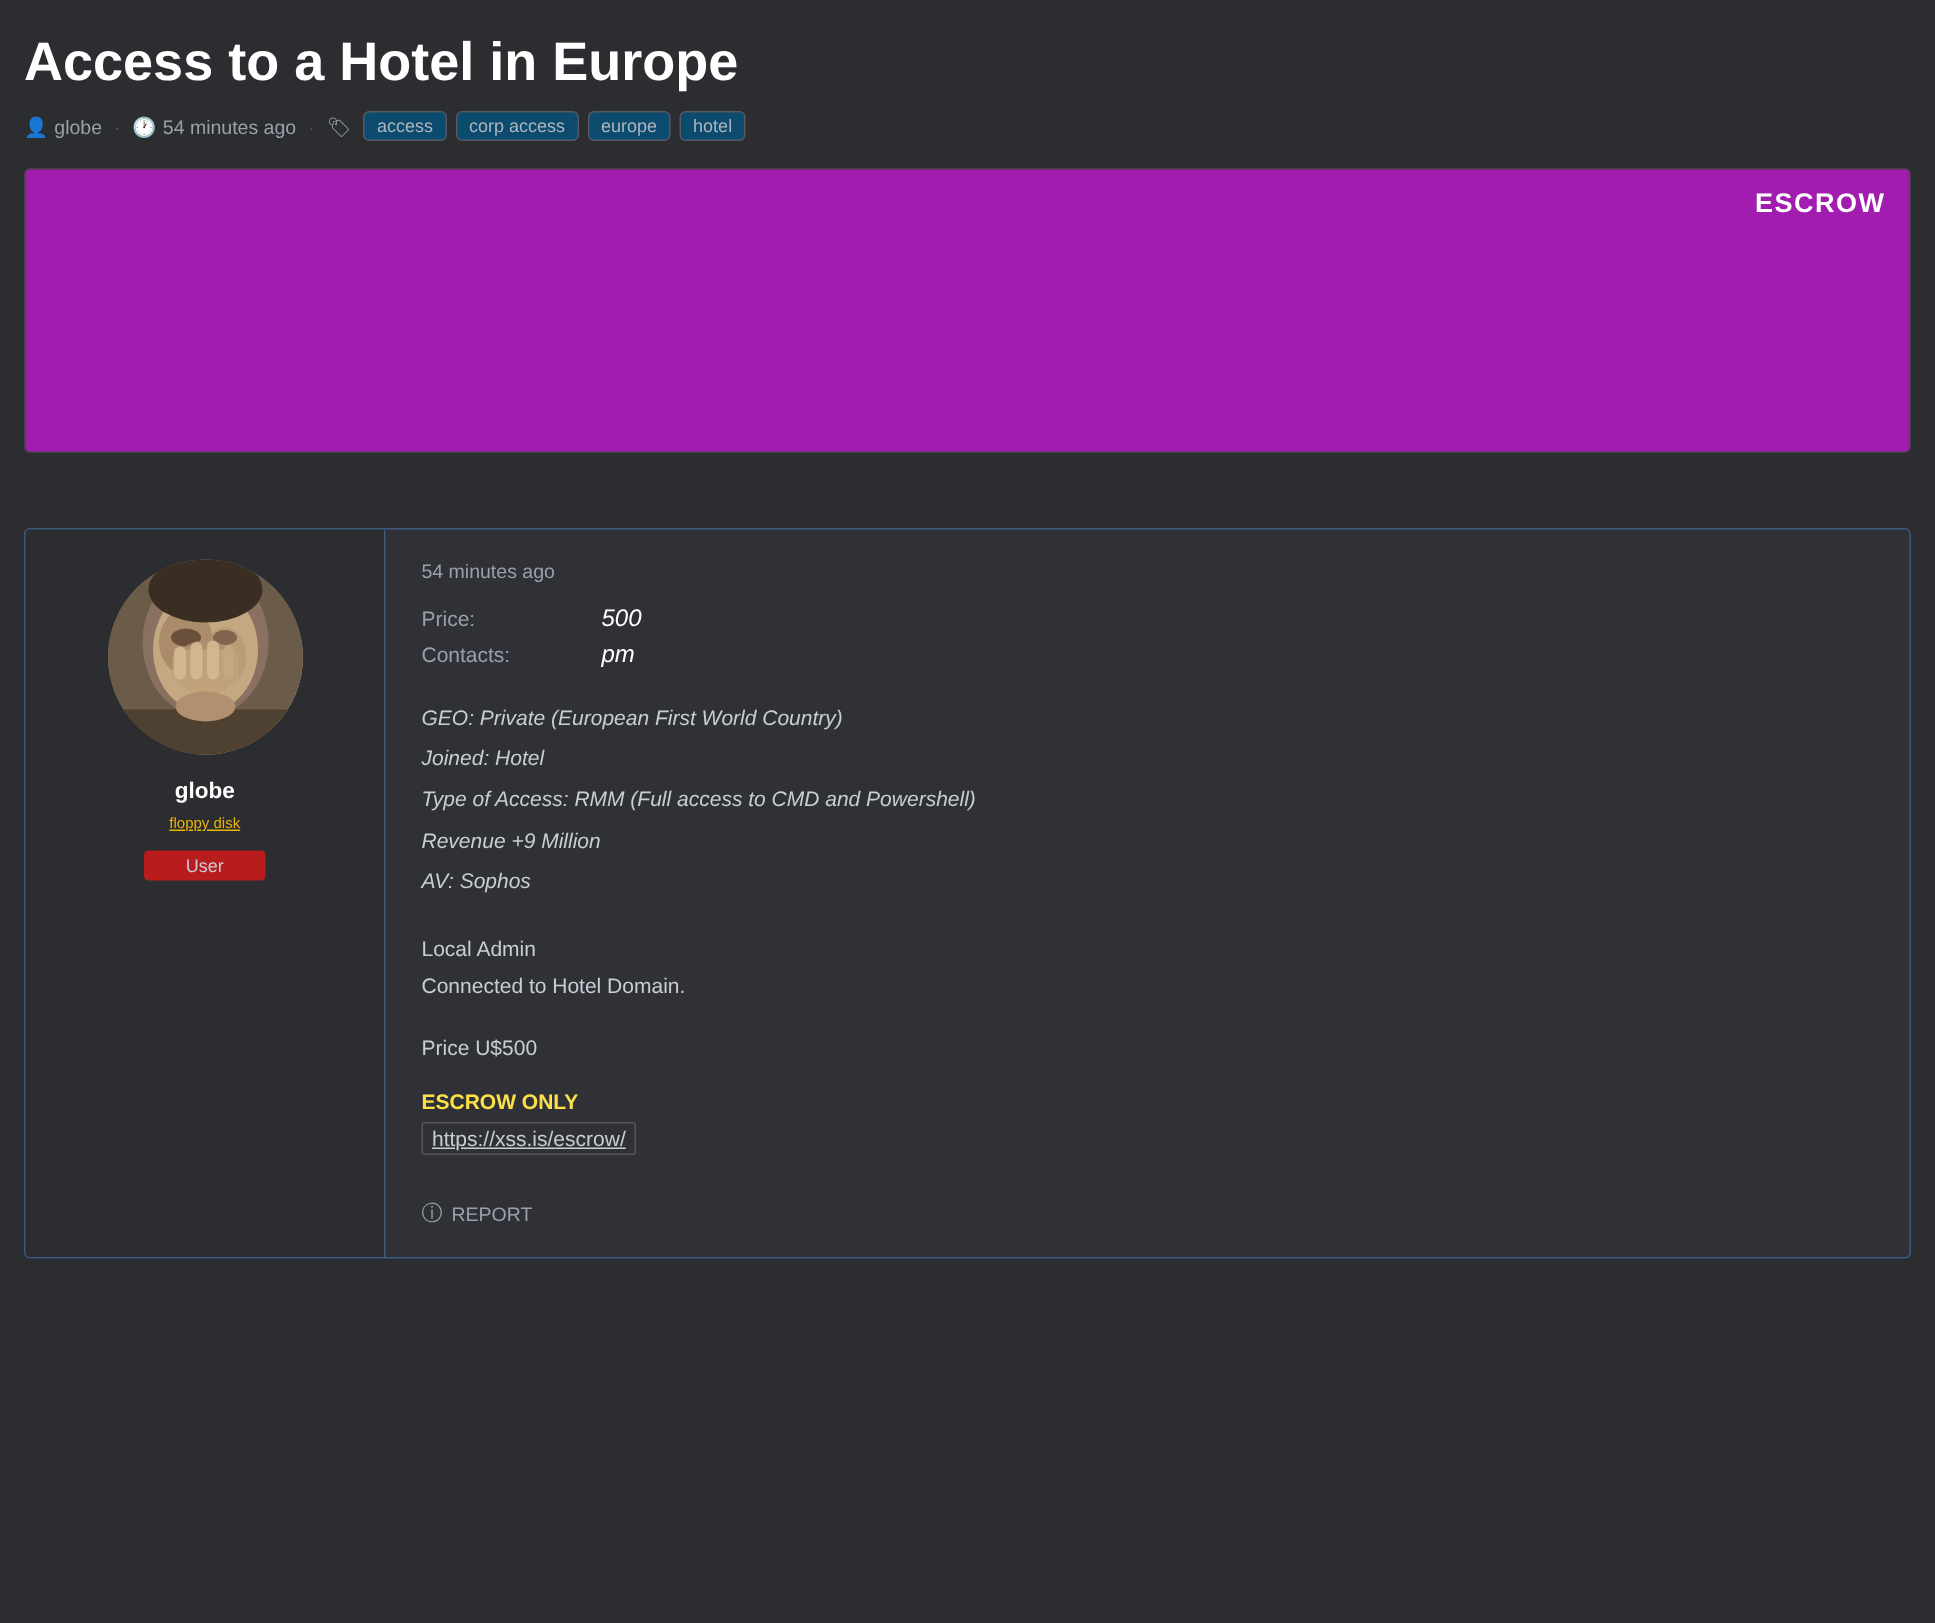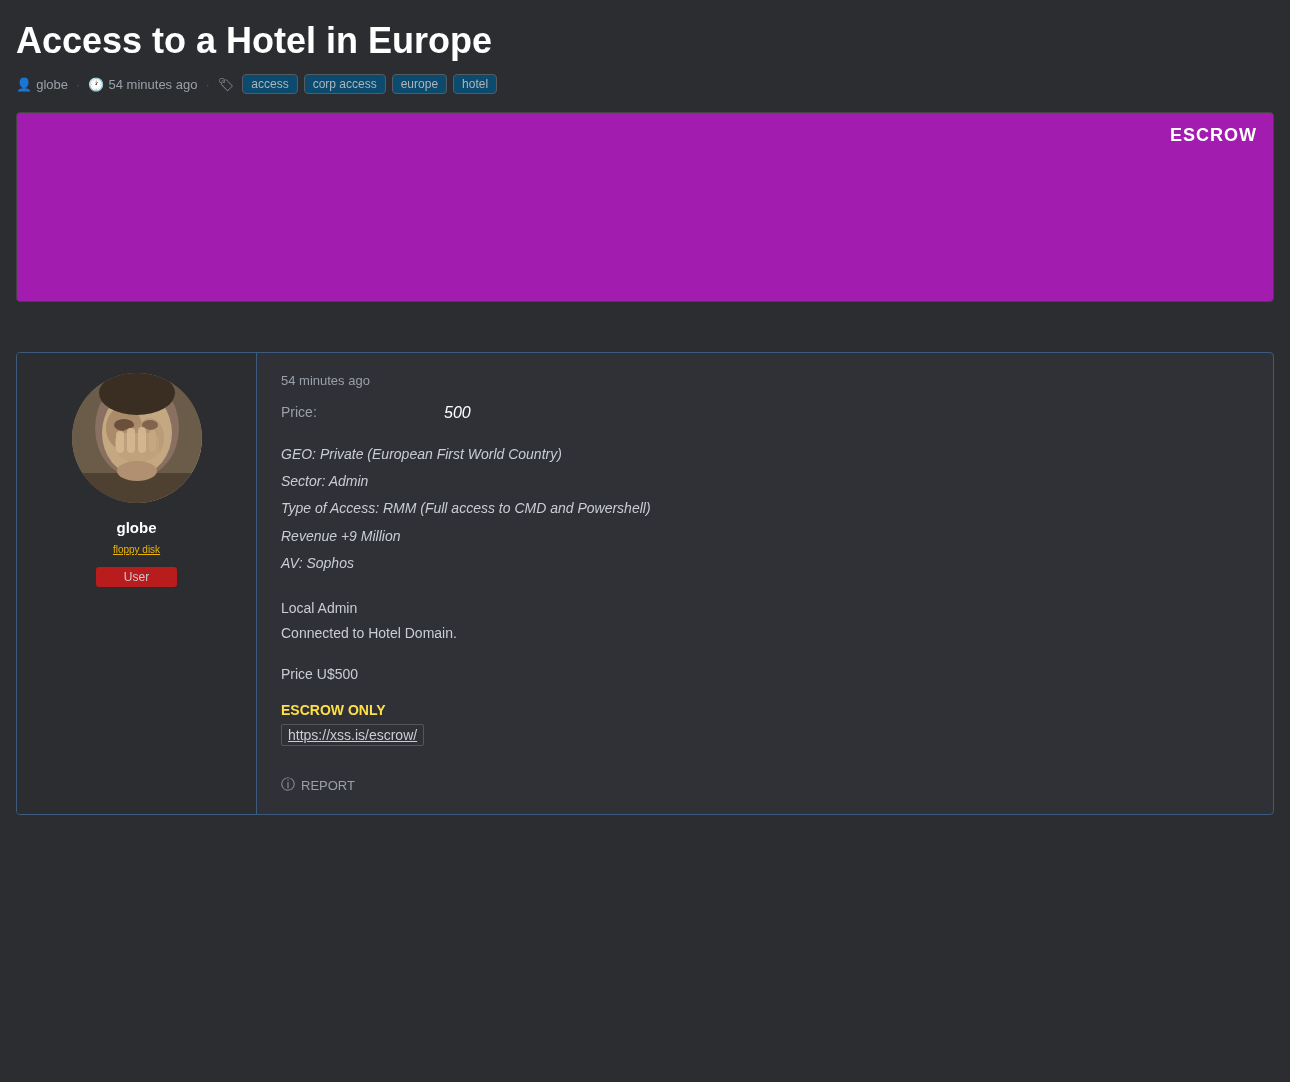--- a/index.html
+++ b/index.html
@@ -171,21 +171,20 @@
       margin-bottom: 16px;
     }
 
     .post-info-table {
       margin-bottom: 20px;
     }
 
     .info-row {
       display: flex;
       margin-bottom: 6px;
-      gap: 43px;
     }
 
     .info-label {
       color: #9aa0aa;
       width: 120px;
       font-size: 14px;
     }
 
     .info-value {
       color: #ffffff;
@@ -329,25 +328,29 @@
 
     <div class="post-content">
 
       <div class="post-timestamp">54 minutes ago</div>
 
       <div class="post-info-table">
         <div class="info-row">
           <span class="info-label">Price:</span>
           <span class="info-value">500</span>
         </div>
+        <div class="info-row">
+          <span class="info-label">Contacts:</span>
+          <span class="info-value">pm</span>
+        </div>
       </div>
 
       <div class="post-details">
         <p>GEO: Private (European First World Country)</p>
-        <p>Sector: Admin</p>
+        <p>Joined: Hotel</p>
         <p>Type of Access: RMM (Full access to CMD and Powershell)</p>
         <p>Revenue +9 Million</p>
         <p>AV: Sophos</p>
       </div>
 
       <div class="post-extra">
         <p>Local Admin</p>
         <p>Connected to Hotel Domain.</p>
       </div>
 

